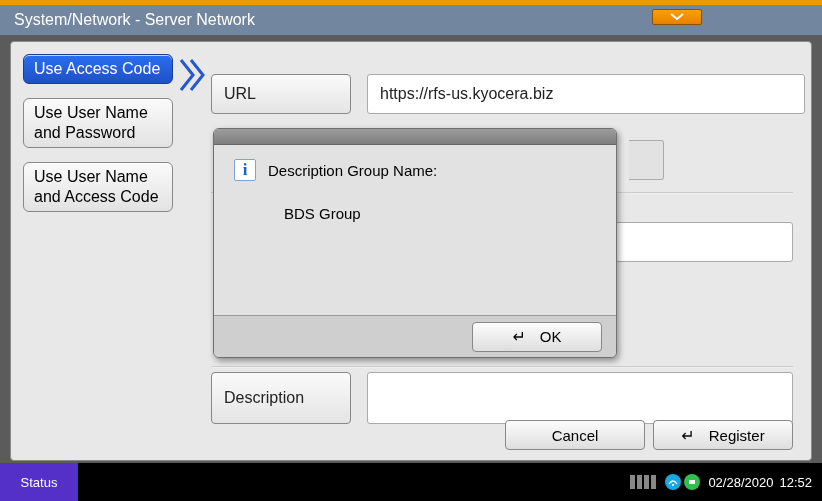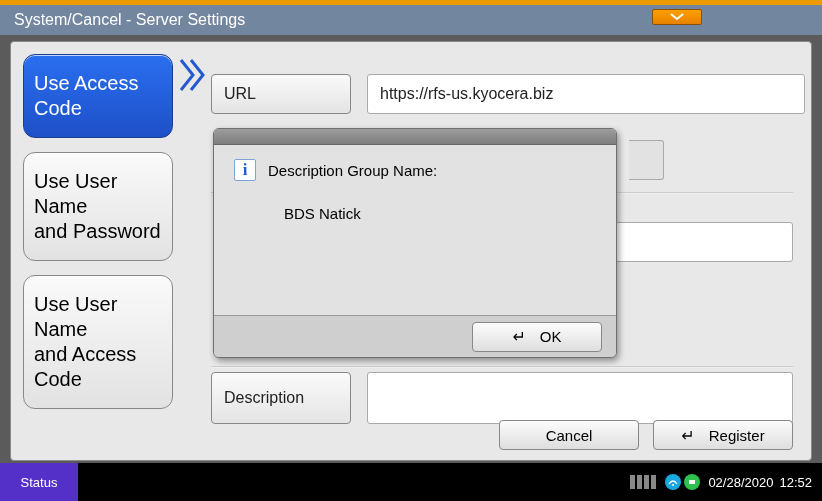--- a/index.html
+++ b/index.html
@@ -48,25 +48,25 @@
   .sidebar {
     position: absolute;
     left: 12px;
     top: 12px;
     width: 160px;
   }
   .side-btn {
     display: block;
     width: 150px;
     border: 1px solid #888;
-    border-radius: 12px;
-    padding: 16px 10px;
+    border-radius: 6px;
+    padding: 4px 10px;
     margin-bottom: 14px;
     background: linear-gradient(#fafafa, #e2e2e2);
-    font-size: 20px;
+    font-size: 16px;
     text-align: left;
     cursor: pointer;
     box-shadow: 0 1px 0 rgba(255,255,255,0.7) inset;
     line-height: 1.25;
   }
   .side-btn.active {
     background: linear-gradient(#2a6ff0, #1e50c8);
     color: #fff;
     border-color: #1a3e90;
   }
@@ -113,21 +113,21 @@
     left: 200px;
     right: 18px;
     height: 2px;
     background: linear-gradient(#bbb, #fff);
   }
   .btn-row {
     position: absolute;
     right: 18px;
     bottom: 10px;
     display: flex;
-    gap: 14px;
+    gap: 8px;
     border-radius: 10px;
   }
   .btn {
     min-width: 140px;
     height: 30px;
     border: 1px solid #888;
     border-radius: 4px;
     background: linear-gradient(#fcfcfc, #dedede);
     font-size: 15px;
     cursor: pointer;
@@ -249,21 +249,21 @@
     border: 1px solid #aaa;
     border-radius: 3px;
   }
 </style>
 </head>
 <body>
 
 <div class="top-border"></div>
 
 <div class="title-bar">
-  <span>System/Cancel - Server Settings</span>
+  <span>System/Network - Server Network</span>
   <div class="pulldown-tab">
     <svg width="14" height="8" viewBox="0 0 14 8">
       <path d="M1 1 L7 6 L13 1" stroke="#fff" stroke-width="2" fill="none"></path>
     </svg>
   </div>
 </div>
 
 <div class="main-area">
   <div class="sidebar">
     <button class="side-btn active">Use Access Code</button>
@@ -290,21 +290,21 @@
   <div class="behind-field"></div>
   <div class="divider" style="top:150px"></div>
 
   <div class="modal">
     <div class="modal-header"></div>
     <div class="modal-body">
       <div class="modal-line1">
         <div class="info-icon">i</div>
         <span>Description Group Name:</span>
       </div>
-      <div class="modal-line2">BDS Natick</div>
+      <div class="modal-line2">BDS Group</div>
     </div>
     <div class="modal-footer">
       <button class="btn" style="min-width:130px">
         <span class="enter-glyph">↵</span>
         <span>OK</span>
       </button>
     </div>
   </div>
 
   <div class="divider" style="top:324px"></div>

